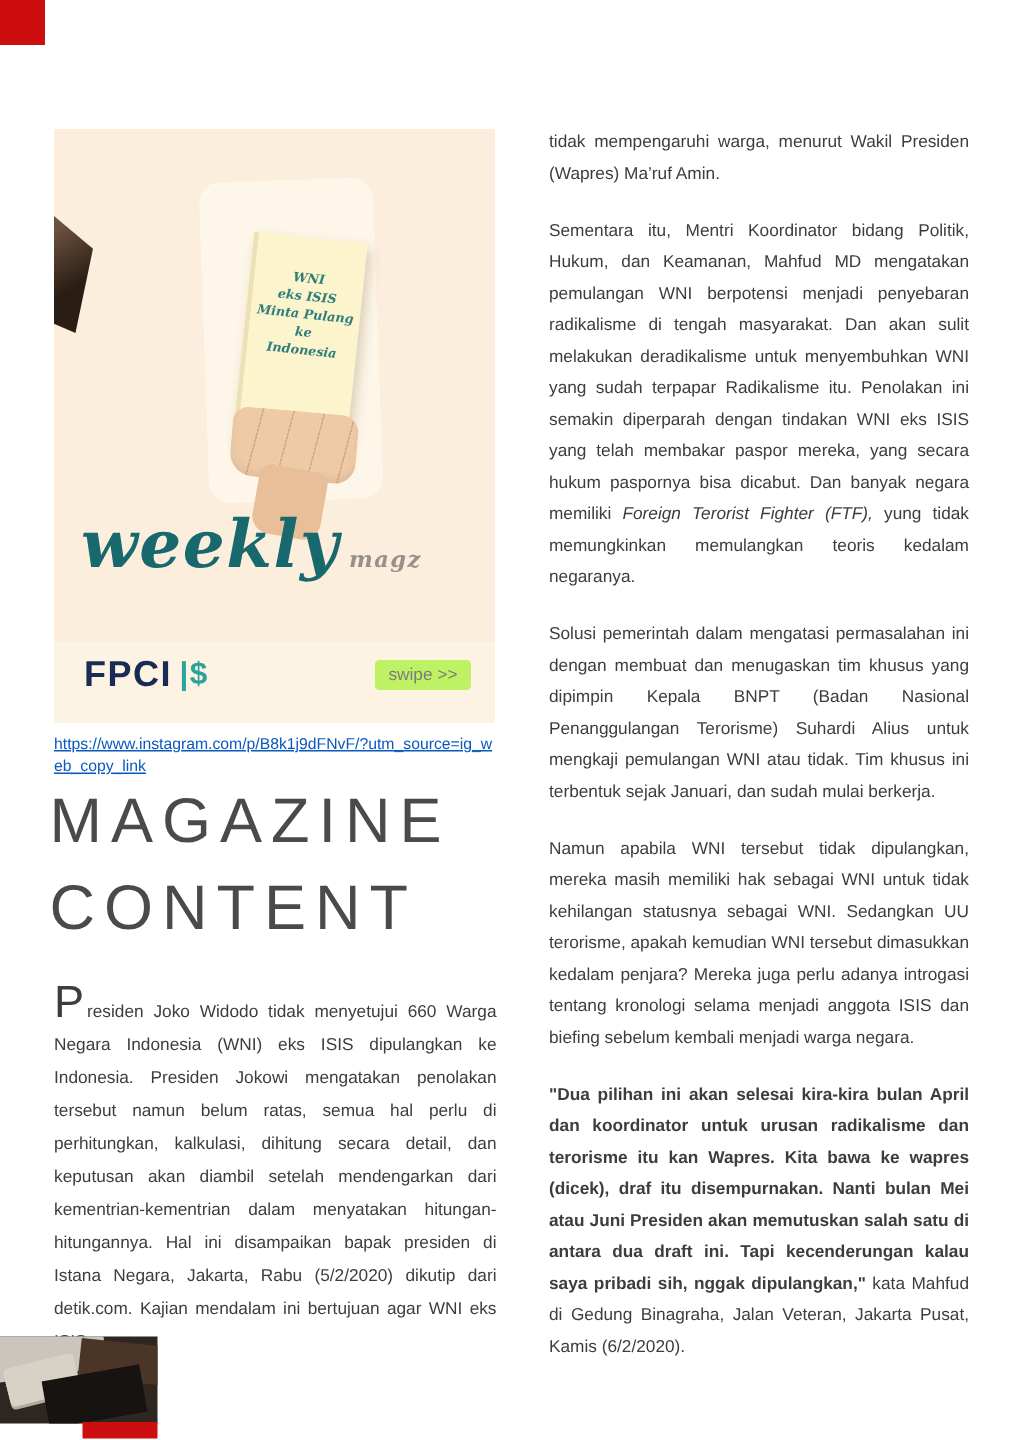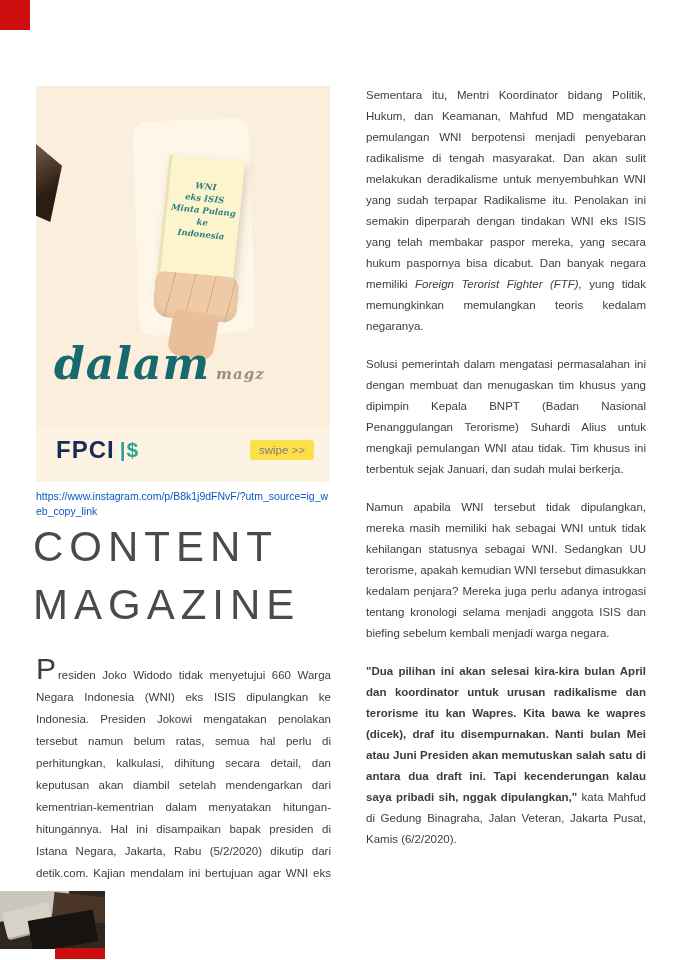--- a/index.html
+++ b/index.html
@@ -38,26 +38,26 @@
     font-family:"DejaVu Serif", serif; font-style:italic; font-weight:600;
     font-size:44px; color:#17696d; letter-spacing:1px; white-space:nowrap; }
   .brand-suffix { font-size:15px; color:#969089; font-weight:700; margin-left:6px;
     letter-spacing:1px; }
   .promo-footer { position:absolute; left:0; right:0; bottom:0; height:54px;
     background:#fdf3e2; display:flex; justify-content:space-between; align-items:center;
     padding:0 16px 10px 20px; }
   .fpci { font-size:24px; font-weight:bold; color:#192a56; letter-spacing:1px;
     display:flex; align-items:center;justify-content:center; }
   .fpci-mark { color:#2aa39c; font-size:21px; margin-left:5px; font-weight:bold; }
-  .swipe { background:#fde047; border-radius:3px; padding:4px 9px;
+  .swipe { background:#bef264; border-radius:3px; padding:4px 9px;
     font-size:11.5px; color:#7c7c7c; }
 
   
   .insta-link { left:36px; top:489px; width:294px; display:block;
-    font-size:10.5px; line-height:15px; color:#0a58c0; 
+    font-size:10.5px; line-height:15px; color:#0a58c0; text-decoration:underline;
     word-break:break-all; text-align:left; cursor:pointer; }
 
   
   .headline { left:33px; top:518px; font-size:42px; letter-spacing:6px;
     color:#4a4a4a; line-height:58px; font-weight:400; }
 
   
   .lead { left:36px; top:664px; width:295px; font-size:11.5px; line-height:22px;
     color:#3d3d3d; text-align:justify; }
   .dropcap { font-size:30px; line-height:0; margin-right:2px; }
@@ -95,40 +95,41 @@
           <div>WNI</div>
           <div>eks ISIS</div>
           <div>Minta Pulang</div>
           <div>ke</div>
           <div>Indonesia</div>
         </div>
       <div class="book-foot"></div>
     </div>
     <div class="hand-fingers"></div>
     <div class="hand-wrist"></div>
-    <div class="brand"><span>dalam</span><span class="brand-suffix">magz</span></div>
+    <div class="brand"><span>weekly</span><span class="brand-suffix">magz</span></div>
     <div class="promo-footer">
       <div class="fpci">
           <span>FPCI</span>
           <span class="fpci-mark">|$</span>
         </div>
       <div class="swipe">swipe &gt;&gt;</div>
     </div>
   </div>
 
   <a class="abs insta-link">https://www.instagram.com/p/B8k1j9dFNvF/?utm_source=ig_web_copy_link</a>
 
   <div class="abs headline">
+    <div>MAGAZINE</div>
     <div>CONTENT</div>
-    <div>MAGAZINE</div>
   </div>
 
   <div class="abs lead"><span class="dropcap">P</span><span>residen Joko Widodo tidak menyetujui 660 Warga Negara Indonesia (WNI) eks ISIS dipulangkan ke Indonesia.  Presiden Jokowi mengatakan penolakan tersebut namun belum ratas, semua hal perlu di perhitungkan, kalkulasi, dihitung secara detail, dan keputusan akan diambil setelah mendengarkan dari kementrian-kementrian dalam menyatakan hitungan-hitungannya.  Hal ini disampaikan bapak presiden di Istana Negara, Jakarta, Rabu (5/2/2020) dikutip dari detik.com. Kajian mendalam ini bertujuan agar WNI eks ISIS</span></div>
 
   <div class="abs right-col">
+      <p class="para"><span>tidak mempengaruhi warga, menurut Wakil Presiden (Wapres) Ma’ruf Amin.</span></p>
       <p class="para"><span>Sementara itu, Mentri Koordinator bidang Politik, Hukum, dan Keamanan, Mahfud MD mengatakan pemulangan WNI berpotensi menjadi penyebaran radikalisme di tengah masyarakat. Dan akan sulit melakukan deradikalisme untuk menyembuhkan WNI yang sudah terpapar Radikalisme itu. Penolakan ini semakin diperparah dengan tindakan WNI eks ISIS yang telah membakar paspor mereka, yang secara hukum paspornya bisa dicabut. Dan banyak negara memiliki </span><span style="font-style: italic;">Foreign Terorist Fighter (FTF),</span><span> yung tidak memungkinkan memulangkan teoris kedalam negaranya.</span></p>
       <p class="para"><span>Solusi pemerintah dalam mengatasi permasalahan ini dengan membuat dan menugaskan tim khusus yang dipimpin Kepala BNPT (Badan Nasional Penanggulangan Terorisme) Suhardi Alius untuk mengkaji pemulangan WNI atau tidak. Tim khusus ini terbentuk sejak Januari, dan sudah mulai berkerja.</span></p>
       <p class="para"><span>Namun apabila WNI tersebut tidak dipulangkan, mereka masih memiliki hak sebagai WNI untuk tidak kehilangan statusnya sebagai WNI. Sedangkan UU terorisme, apakah kemudian WNI tersebut dimasukkan kedalam penjara? Mereka juga perlu adanya introgasi tentang kronologi selama menjadi anggota ISIS dan biefing sebelum kembali menjadi warga negara.</span></p>
       <p class="para"><span style="font-weight: 700;">"Dua pilihan ini akan selesai kira-kira bulan April dan koordinator untuk urusan radikalisme dan terorisme itu kan Wapres. Kita bawa ke wapres (dicek), draf itu disempurnakan. Nanti bulan Mei atau Juni Presiden akan memutuskan salah satu di antara dua draft ini. Tapi kecenderungan kalau saya pribadi sih, nggak dipulangkan," </span><span>kata Mahfud di Gedung Binagraha, Jalan Veteran, Jakarta Pusat, Kamis (6/2/2020).</span></p>
     </div>
 
   <div class="abs footer-photo">
     <div class="fp-light"></div>
     <div class="fp-brown"></div>
     <div class="fp-pages"></div>

